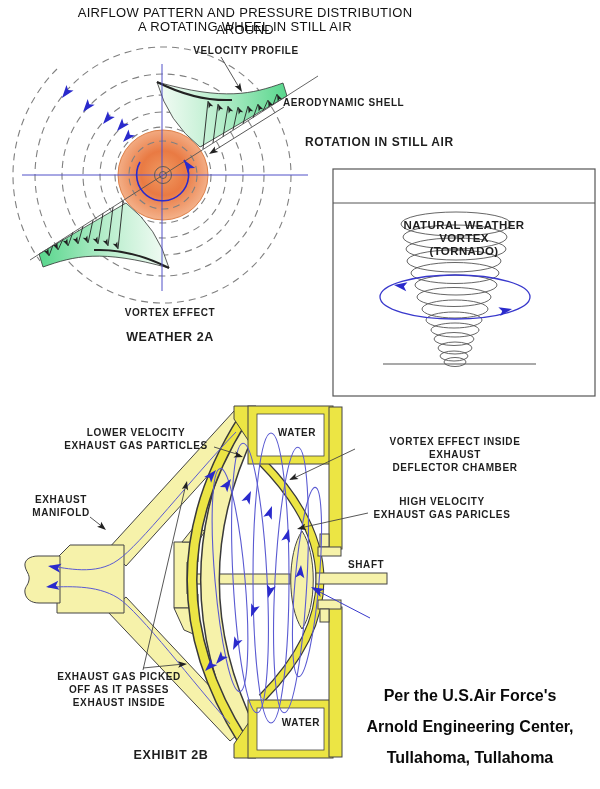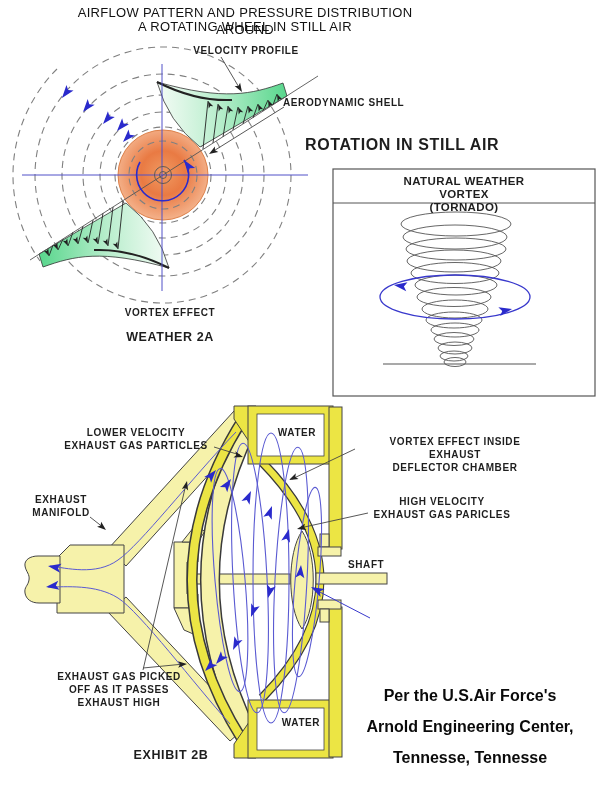--- a/index.html
+++ b/index.html
@@ -5,21 +5,21 @@
   html,body{margin:0;padding:0;background:#fff;}
   #page{position:relative;width:600px;height:789px;background:#fff;overflow:hidden;
         font-family:"Liberation Sans",sans-serif;}
   #art{position:absolute;left:0;top:0;}
   .lbl{position:absolute;font-size:10px;letter-spacing:.6px;color:#1e1e1e;
        white-space:pre-line;line-height:1.3;font-weight:bold;}
   .ctr{transform:translateX(-50%);text-align:center;}
   .bold{font-weight:bold;}
   .title{font-size:13px;font-weight:normal;letter-spacing:.3px;color:#111;text-align:center;}
   .caption{font-size:12.5px;font-weight:bold;letter-spacing:.6px;}
-  .boxhead{font-size:11.5px;font-weight:bold;letter-spacing:.4px;line-height:1.15;}
+  .boxhead{font-size:11.5px;font-weight:bold;letter-spacing:.4px;line-height:1.15;margin-top:44px;}
   .attr{font-size:16px;letter-spacing:0;color:#0a0a0a;white-space:nowrap;}
 </style>
 </head>
 <body>
 
 <div id="page">
 
 <svg id="art" width="600" height="789" viewBox="0 0 600 789">
   <defs>
     <radialGradient id="gWheel" cx="50%" cy="48%" r="55%">
@@ -261,40 +261,40 @@
       <use href="#dartB" transform="translate(311,587) rotate(-153)"></use>
     </g>
   </g>
 </svg>
 
 <div class="lbl title ctr" style="left:245px;top:5px;">AIRFLOW PATTERN AND PRESSURE DISTRIBUTION AROUND</div>
 <div class="lbl title ctr" style="left:245px;top:19px;">A ROTATING WHEEL IN STILL AIR</div>
 
 <div class="lbl ctr" style="left:246px;top:44px;">VELOCITY PROFILE</div>
 <div class="lbl" style="left:283px;top:96px;">AERODYNAMIC SHELL</div>
-<div class="lbl bold" style="left:305px;top:135px;font-size:16px;">ROTATION IN STILL AIR</div>
+<div class="lbl bold" style="left:305px;top:135px;font-size:12px;">ROTATION IN STILL AIR</div>
 <div class="lbl ctr" style="left:170px;top:306px;">VORTEX EFFECT</div>
 <div class="lbl caption ctr" style="left:170px;top:329px;">WEATHER 2A</div>
 
 <div class="lbl boxhead ctr" style="left:464px;top:175px;">NATURAL WEATHER VORTEX
 (TORNADO)</div>
 
 <div class="lbl ctr" style="left:136px;top:426px;">LOWER VELOCITY
 EXHAUST GAS PARTICLES</div>
 <div class="lbl ctr" style="left:297px;top:426px;">WATER</div>
 <div class="lbl ctr" style="left:455px;top:435px;">VORTEX EFFECT INSIDE EXHAUST
 DEFLECTOR CHAMBER</div>
 <div class="lbl ctr" style="left:61px;top:493px;">EXHAUST
 MANIFOLD</div>
 <div class="lbl ctr" style="left:442px;top:495px;">HIGH VELOCITY
 EXHAUST GAS PARICLES</div>
 <div class="lbl" style="left:348px;top:558px;">SHAFT</div>
 <div class="lbl ctr" style="left:119px;top:670px;">EXHAUST GAS PICKED
 OFF AS IT PASSES
-EXHAUST HIGH</div>
+EXHAUST INSIDE</div>
 <div class="lbl ctr" style="left:301px;top:716px;">WATER</div>
 <div class="lbl caption ctr" style="left:171px;top:747px;">EXHIBIT 2B</div>
 
 <div class="lbl attr ctr" style="left:470px;top:686px;">Per the U.S.Air Force's</div>
 <div class="lbl attr ctr" style="left:470px;top:717px;">Arnold Engineering Center,</div>
-<div class="lbl attr ctr" style="left:470px;top:748px;">Tennesse, Tennesse</div>
+<div class="lbl attr ctr" style="left:470px;top:748px;">Tullahoma, Tullahoma</div>
 
 </div>
 
 </body></html>

